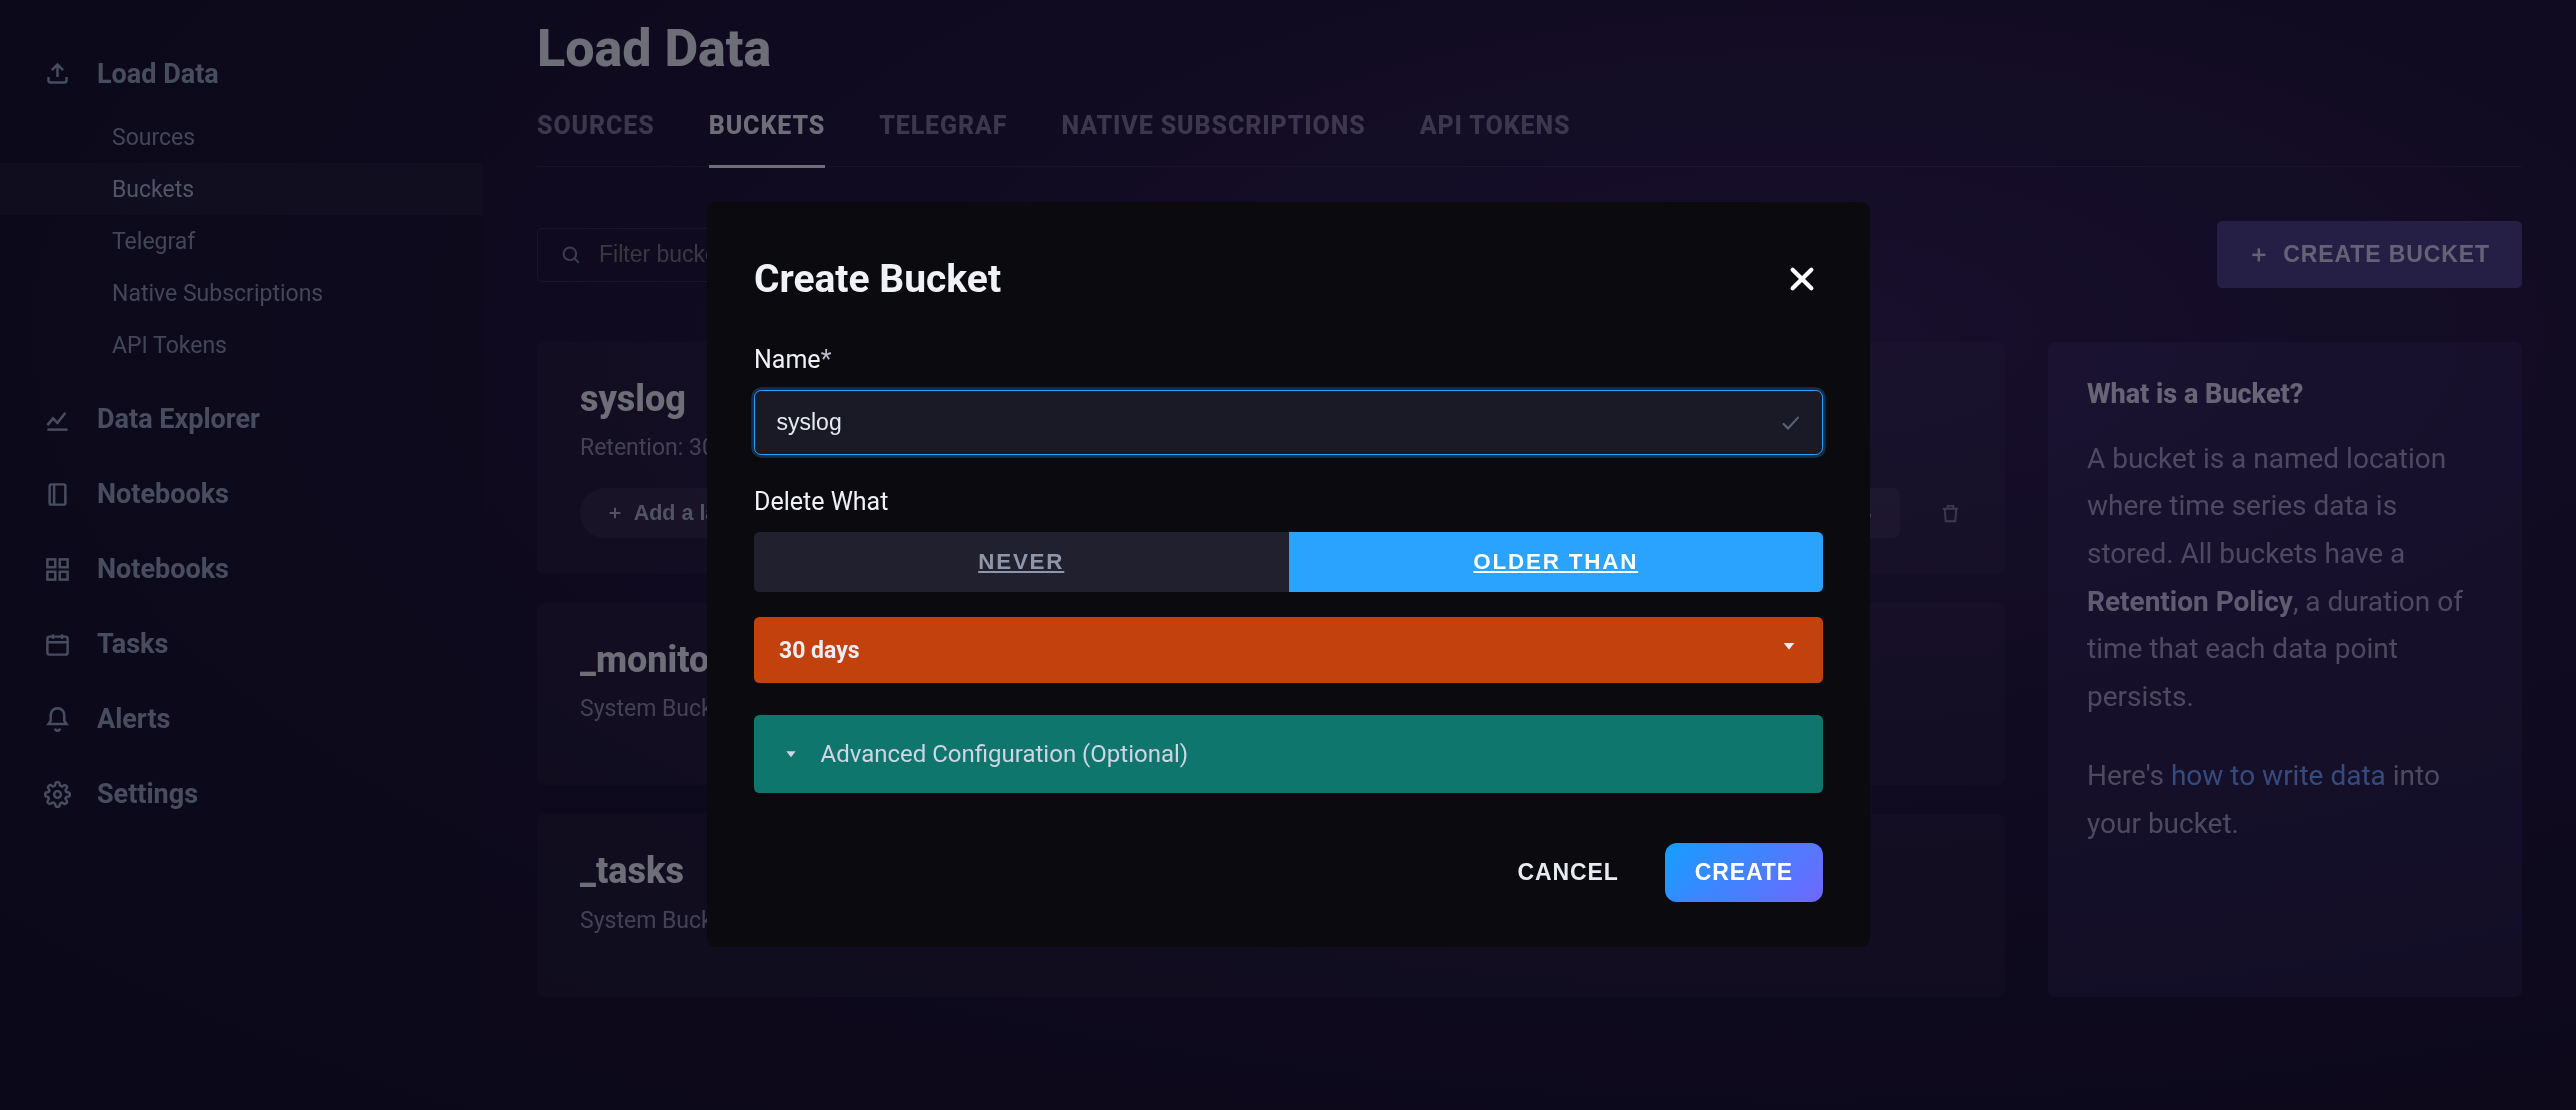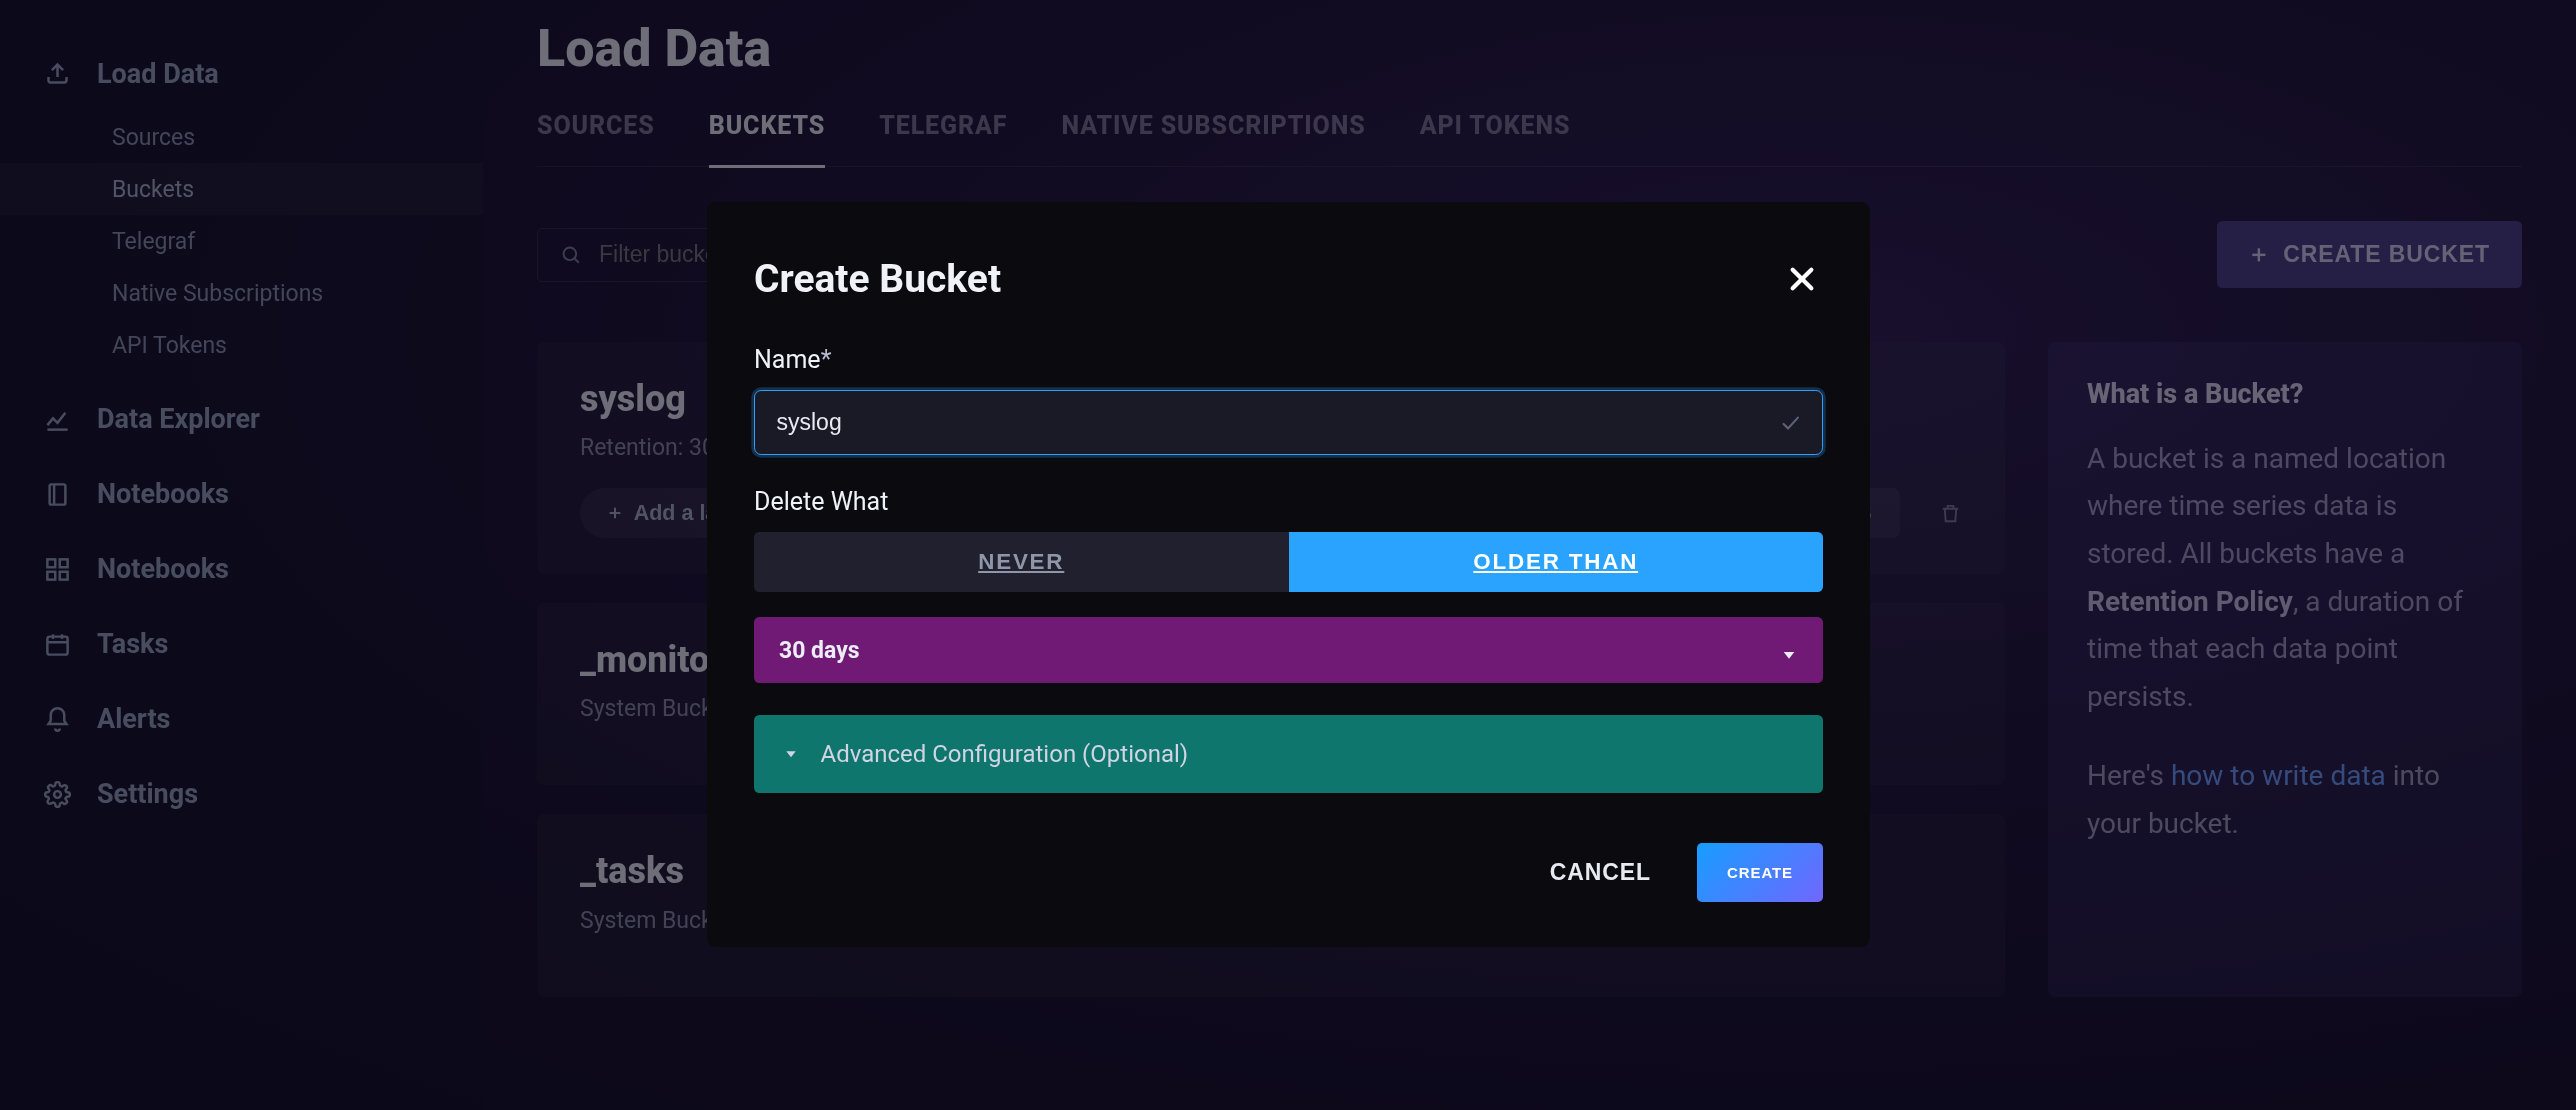--- a/index.html
+++ b/index.html
@@ -259,26 +259,26 @@
     font-weight:800;
     letter-spacing:1.8px;
     cursor:pointer;
     text-decoration:underline;
   }
   .seg-btn.active {
     background:#2aa3ff;
     color:#fff;
   }
   .select-row {
-    background:#701a75;
+    background:#c2410c;
     border-radius:5.4px;
     padding:19.7px 25px;
     display:flex;
     justify-content:space-between;
-    align-items:flex-end;
+    align-items:flex-start;
     margin-bottom:32px;
     cursor:pointer;
   }
   .select-row .val { font-size:23px; font-weight:700; color:#eceef6; }
   .select-row .caret { color:#eceef6; }
   .adv-row {
     background:#0f766e;
     border-radius:5.4px;
     padding:25px 29px;
     display:flex;
@@ -300,23 +300,23 @@
     color:#e8eaf2;
     font-size:23px;
     font-weight:800;
     letter-spacing:0.9px;
     cursor:pointer;
     padding:16px 23px;
   }
   .btn-create {
     background: linear-gradient(135deg,#169eff 0%, #7166ff 100%);
     border:none;
-    border-radius:5px;
+    border-radius:12px;
     color:#fff;
-    font-size:15px;
+    font-size:23px;
     font-weight:800;
     letter-spacing:0.9px;
     padding:16px 30px;
     cursor:pointer;
   }
   svg { display:block; }
 </style>
 </head>
 <body>
 

